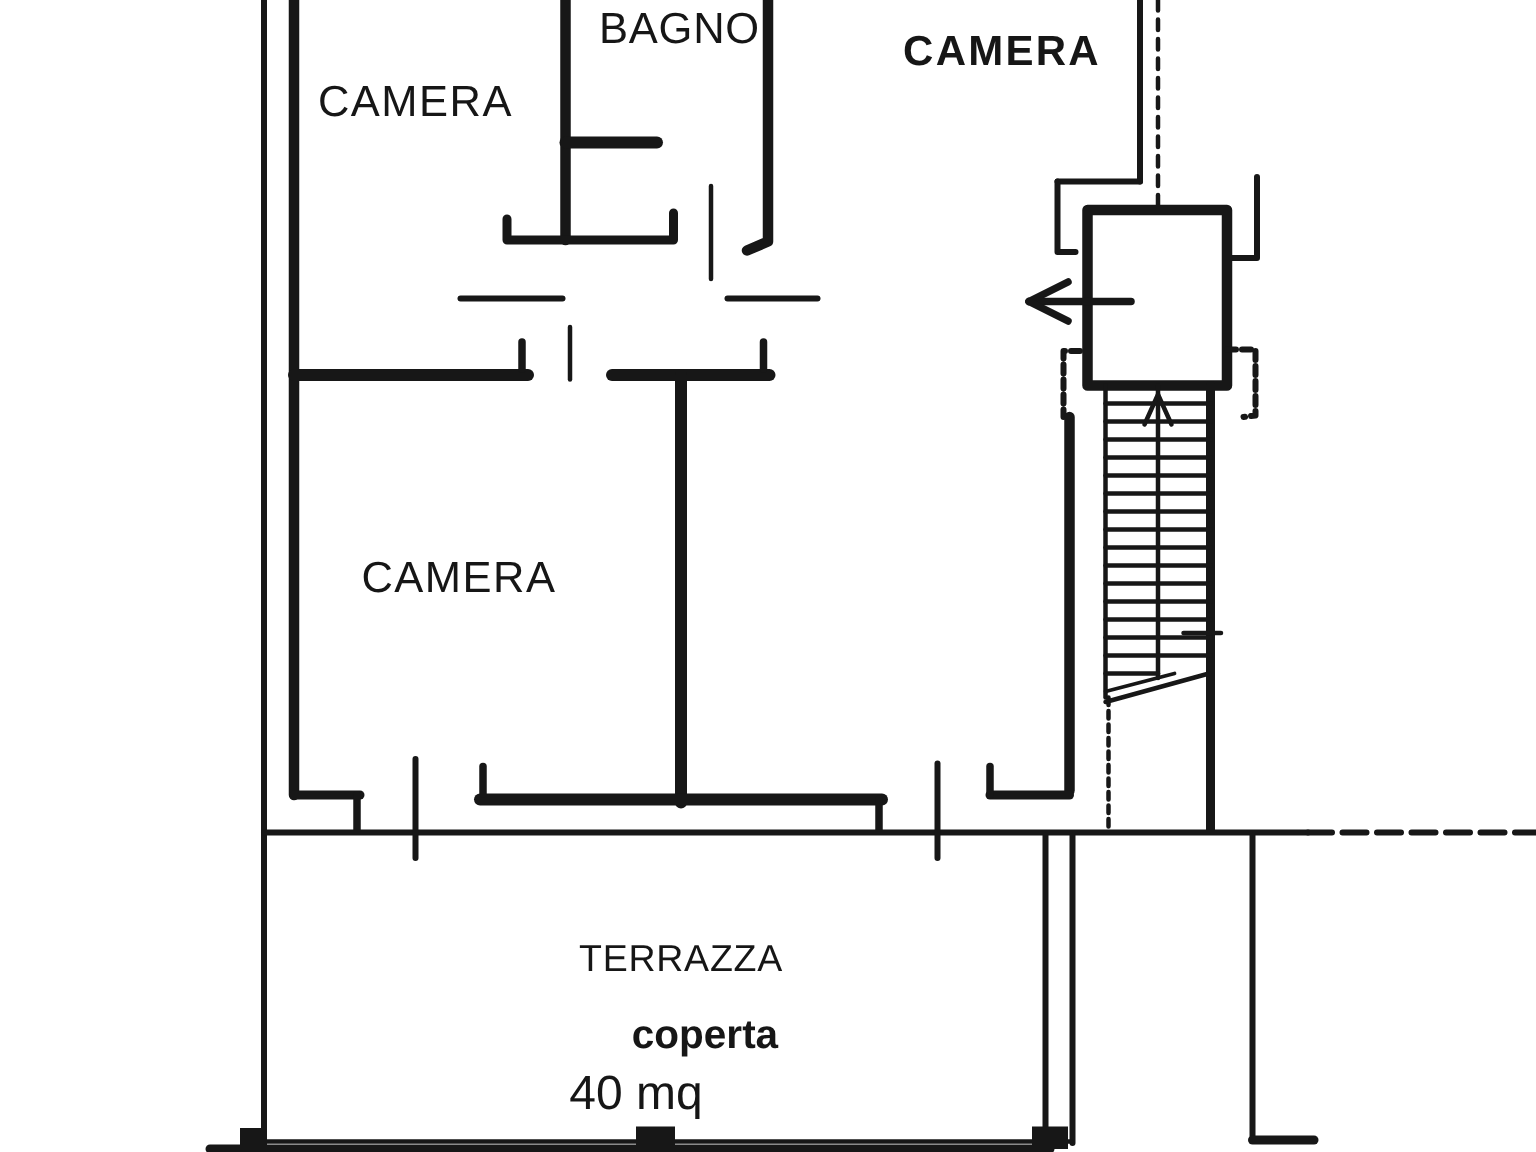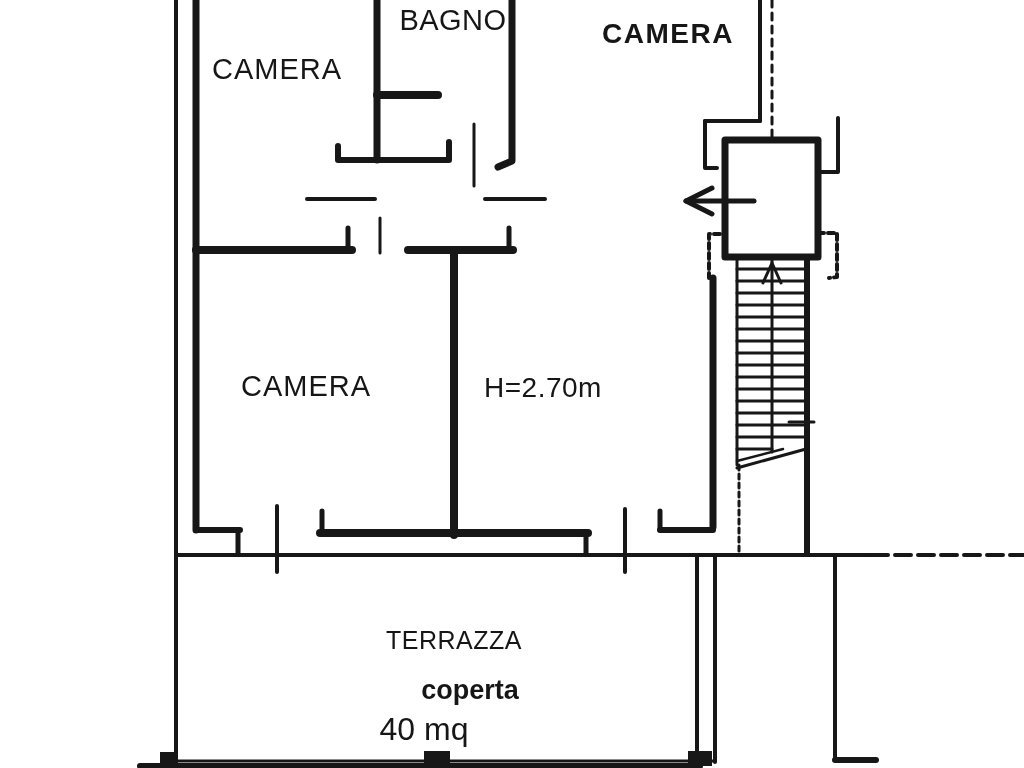--- a/index.html
+++ b/index.html
@@ -128,17 +128,16 @@
       <rect x="160" y="752" width="18" height="14" fill="#171717" stroke="none"></rect>
       <rect x="424" y="751" width="26" height="15" fill="#171717" stroke="none"></rect>
       <rect x="688" y="751" width="24" height="15" fill="#171717" stroke="none"></rect>
     </g>
   </svg>
 
   <div class="lbl b700" id="lbl-camera-top">CAMERA</div>
   <div class="lbl b700" id="lbl-bagno">BAGNO</div>
   <div class="lbl b600" id="lbl-cucina">CAMERA</div>
   <div class="lbl b700" id="lbl-camera-lower">CAMERA</div>
-  <div class="lbl b700" id="lbl-height">H=2.70m</div>
   <div class="lbl b700" id="lbl-terrazza">TERRAZZA</div>
   <div class="lbl b600" id="lbl-coperta">coperta</div>
   <div class="lbl" id="lbl-mq">40 mq</div>
 </div>
 
 </body></html>

